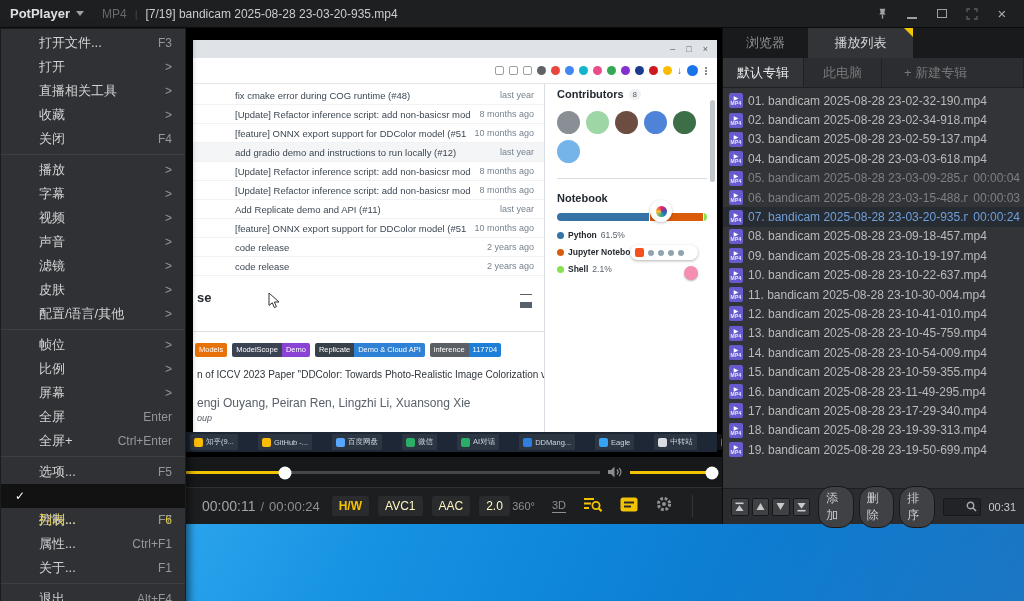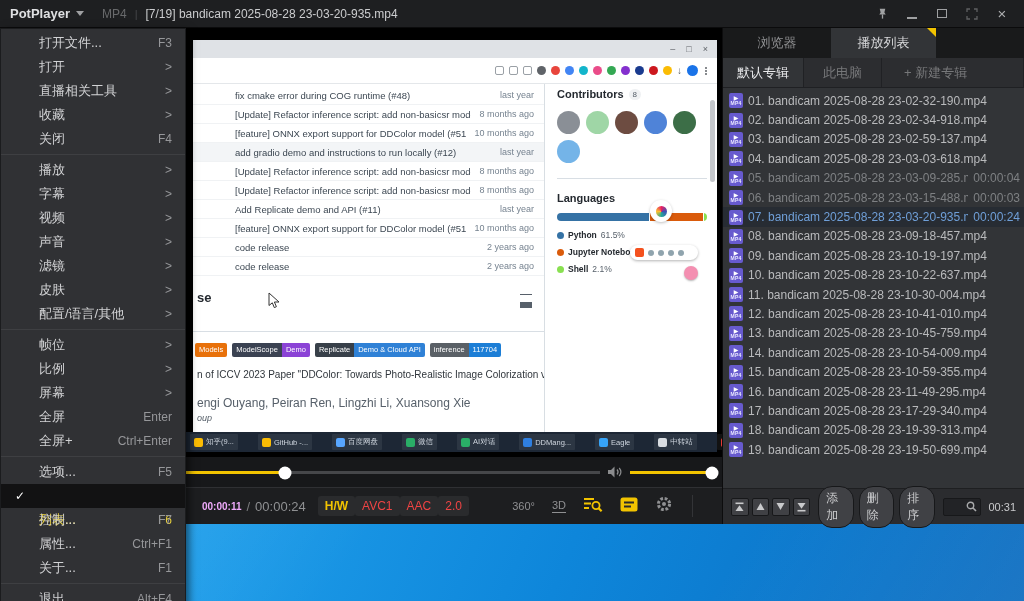--- a/index.html
+++ b/index.html
@@ -97,35 +97,35 @@
 
   
   .seek-row { position:absolute; left:0; top:457px; width:722px; height:30px; background:#17181a; }
   .seek-track { position:absolute; left:0; top:14px; width:600px; height:3px; background:#46474a; }
   .seek-fill { position:absolute; left:0; top:0; height:3px; background:#f2c300; }
   .seek-thumb { position:absolute; top:50%; width:13px; height:13px; border-radius:50%; background:#fff; transform:translate(-50%,-50%); }
   .vol-icon { position:absolute; left:607px; top:8px; }
   .vol-track { position:absolute; left:630px; top:14px; width:82px; height:3px; background:#46474a; }
   .ctrl-row { position:absolute; left:0; top:487px; width:722px; height:37px; background:#1d1e20; border-top:1px solid #2f3033;
     display:flex; align-items:center; padding-left:202px; }
-  .t-cur { font-size:10px; font-weight:bold; color:#f0abfc; }
+  .t-cur { font-size:14px; font-weight:normal; color:#a3a3a3; }
   .t-div { font-size:13px; color:#7b7c7e; margin:0 5px; }
   .t-tot { font-size:13px; color:#8f9092; }
-  .cbadge { background:#2a2b2d; border-radius:3px; padding:3px 7px; font-size:12px; color:#ef4444; }
+  .cbadge { background:#2a2b2d; border-radius:3px; padding:3px 7px; font-size:12px; color:#fef9c3; margin-left:9px; }
   .cbadge.hw { color:#f2c300; font-weight:bold; margin-left:12px; }
   .ctrl-icons { margin-left:auto; display:flex; align-items:center; gap:17px; padding-right:10px; }
   .ci-360 { font-size:11px; color:#8f9092; }
   .ci-3d { font-size:11px; color:#8f9092; border-bottom:1px solid #8f9092; padding-bottom:1px; }
   .ctrl-div { width:1px; height:22px; background:#333437; margin:0 2px; }
   .hamburger { width:16px; height:2px; background:#d8d9db; box-shadow:0 5px 0 #d8d9db, 0 10px 0 #d8d9db; margin-bottom:10px; }
 
   
   .playlist { position:absolute; left:722px; top:28px; width:302px; height:496px; background:#323437; border-left:1px solid #0c0c0d; }
   .pl-tabs { position:absolute; left:0; top:0; width:100%; height:30px; background:#191a1b; display:flex; }
-  .pl-tab { width:108px; display:flex; align-items:center; justify-content:center; font-size:13px; color:#8f9092; position:relative; }
+  .pl-tab { width:85px; display:flex; align-items:center; justify-content:center; font-size:13px; color:#8f9092; position:relative; }
   .pl-tab.active { background:#323437; color:#d8d9db; width:105px; }
   .pl-tab.active::after { content:""; position:absolute; right:0; top:0; border-top:9px solid #f2c300; border-left:9px solid transparent; }
   .pl-subtabs { position:absolute; left:0; top:30px; width:100%; height:30px; background:#2c2d30; border-bottom:1px solid #1f2023; display:flex; }
   .pl-subtab { display:flex; align-items:center; justify-content:center; font-size:13px; color:#77787a; border-right:1px solid #202124; padding:0 14px; min-width:78px; }
   .pl-subtab.active { color:#e9eaec; background:#323437; }
   .pl-subtab:last-child { flex:1; justify-content:flex-start; padding-left:22px; }
   .pl-list { position:absolute; left:0; top:60px; bottom:36px; width:100%; overflow:hidden; padding-top:3px; }
   .pl-item { display:flex; align-items:center; height:19.4px; padding:0 4px 0 6px; gap:5px; }
   .pl-item.current { background:#272c33; }
   .mp4-icon { width:14px; height:15px; background:#675ace; border-radius:2px; display:flex; flex-direction:column;
@@ -314,21 +314,21 @@
 
             <span class="avatar" style="background: rgb(138, 143, 150);"></span>
                 <span class="avatar" style="background: rgb(159, 214, 166);"></span>
                 <span class="avatar" style="background: rgb(109, 76, 65);"></span>
                 <span class="avatar" style="background: rgb(79, 131, 216);"></span>
                 <span class="avatar" style="background: rgb(60, 110, 71);"></span>
                 <span class="avatar" style="background: rgb(116, 180, 232);"></span>
               </div>
             <div class="side-div"></div>
             <div class="side-h">
-              <span>Languages</span>
+              <span>Notebook</span>
             </div>
             <div class="lang-bar">
 
             <span class="lang-seg" style="width: 62%; background: rgb(53, 114, 165);"></span>
                 <span class="lang-seg" style="width: 36%; background: rgb(218, 91, 11);"></span>
                 <span class="lang-seg" style="width: 2%; background: rgb(137, 224, 81);"></span>
               </div>
             <div class="lang-legend">
 
                 <span class="lg-item">

